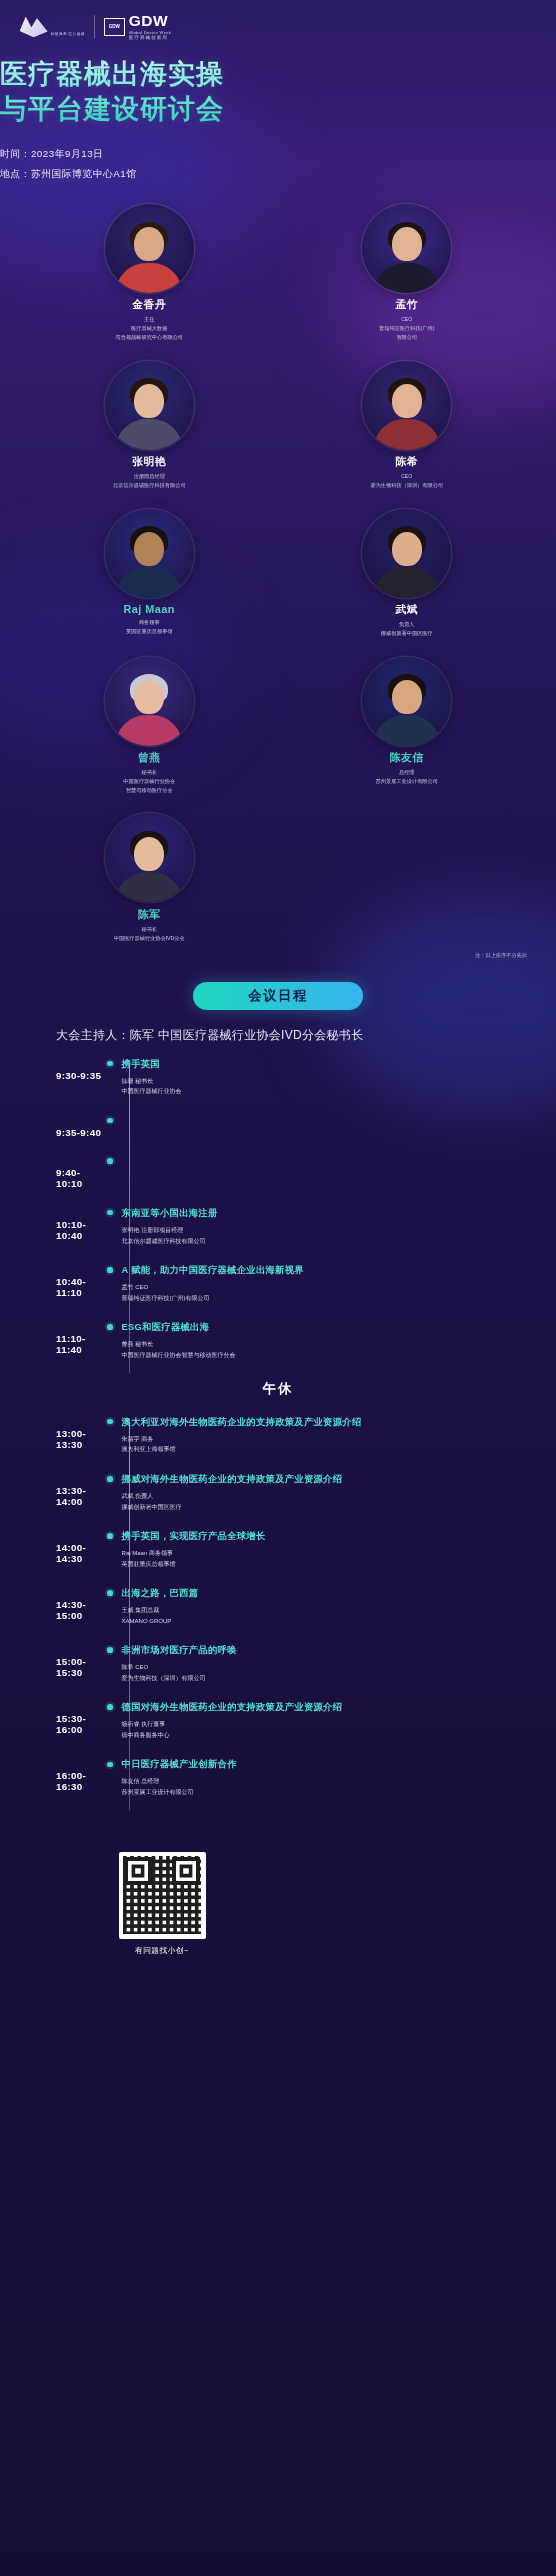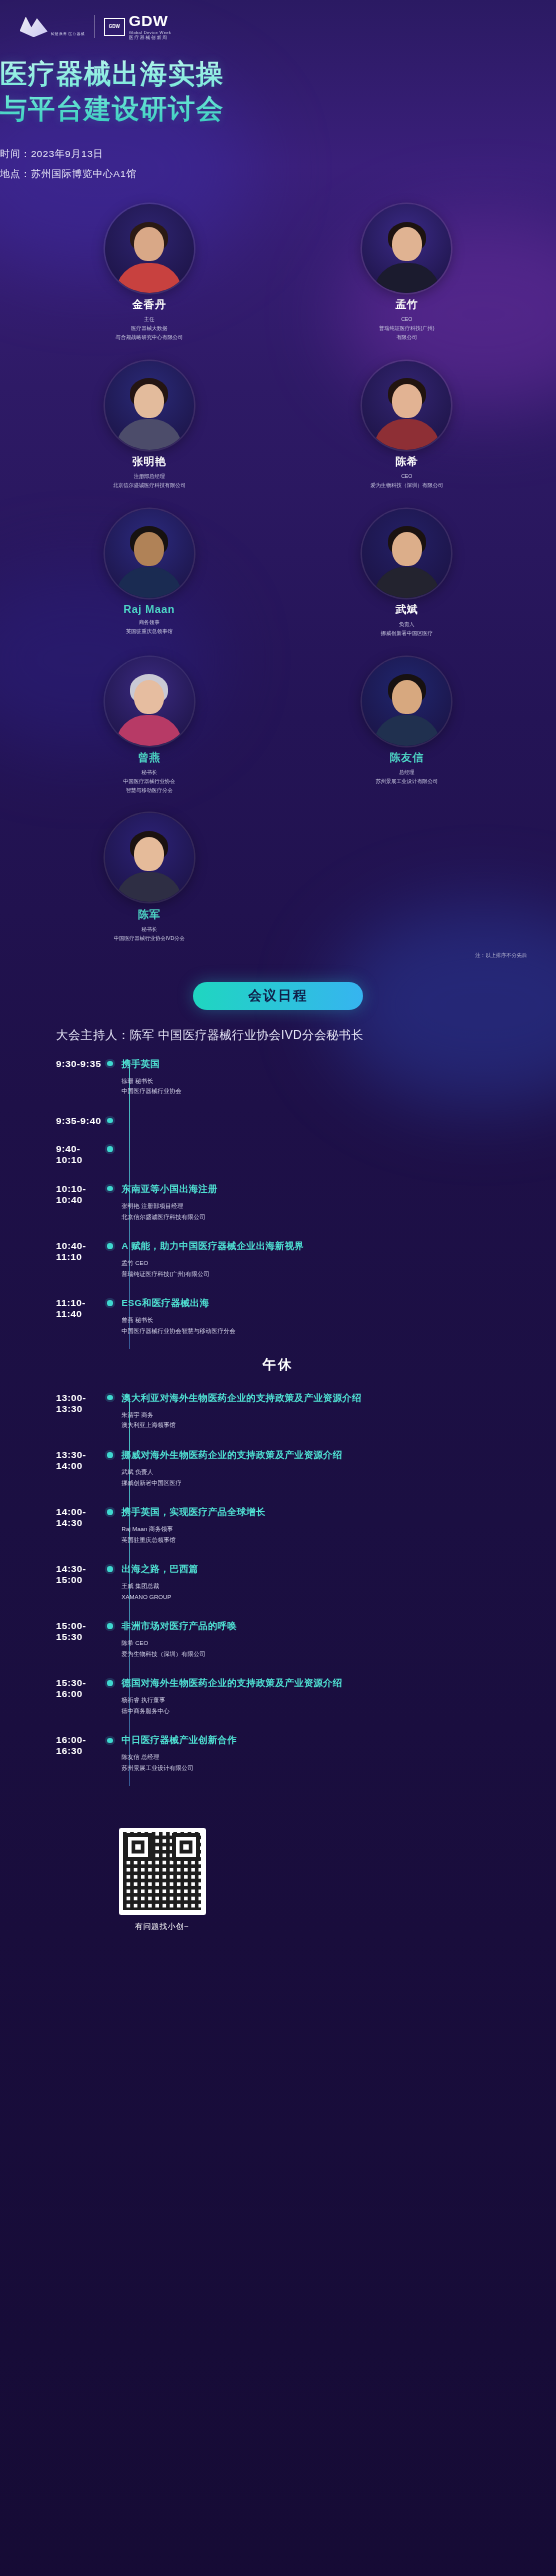--- a/index.html
+++ b/index.html
@@ -148,20 +148,21 @@
     padding: 0 0 17.5px 0;
   }
   .row .time {
     width: 48px;
     text-align: left;
     font-size: 9.8px;
     font-weight: bold;
     color: #ffffff;
     letter-spacing: 0.3px;
     padding-top: 0px;
+    margin-top: 12px;
   }
   .row .dot-col { width: 12.4px; display: flex; justify-content: center; padding-top: 3.1px;}
   .row .dot {
     width: 5.7px; height: 5.7px; border-radius: 50%;
     background: #3fd8d0;
     box-shadow: 0 0 0 2.1px rgba(63,216,208,.18);
   }
   .row .body { flex: 1; padding-left: 5.2px; }
   .row .topic { font-size: 9.3px; font-weight: bold; color: #4fe0d2; line-height: 1.5; letter-spacing: 0.3px;}
   .row .person { font-size: 6px; color: #d6d6ea; line-height: 1.8; margin-top: 4.1px; }

